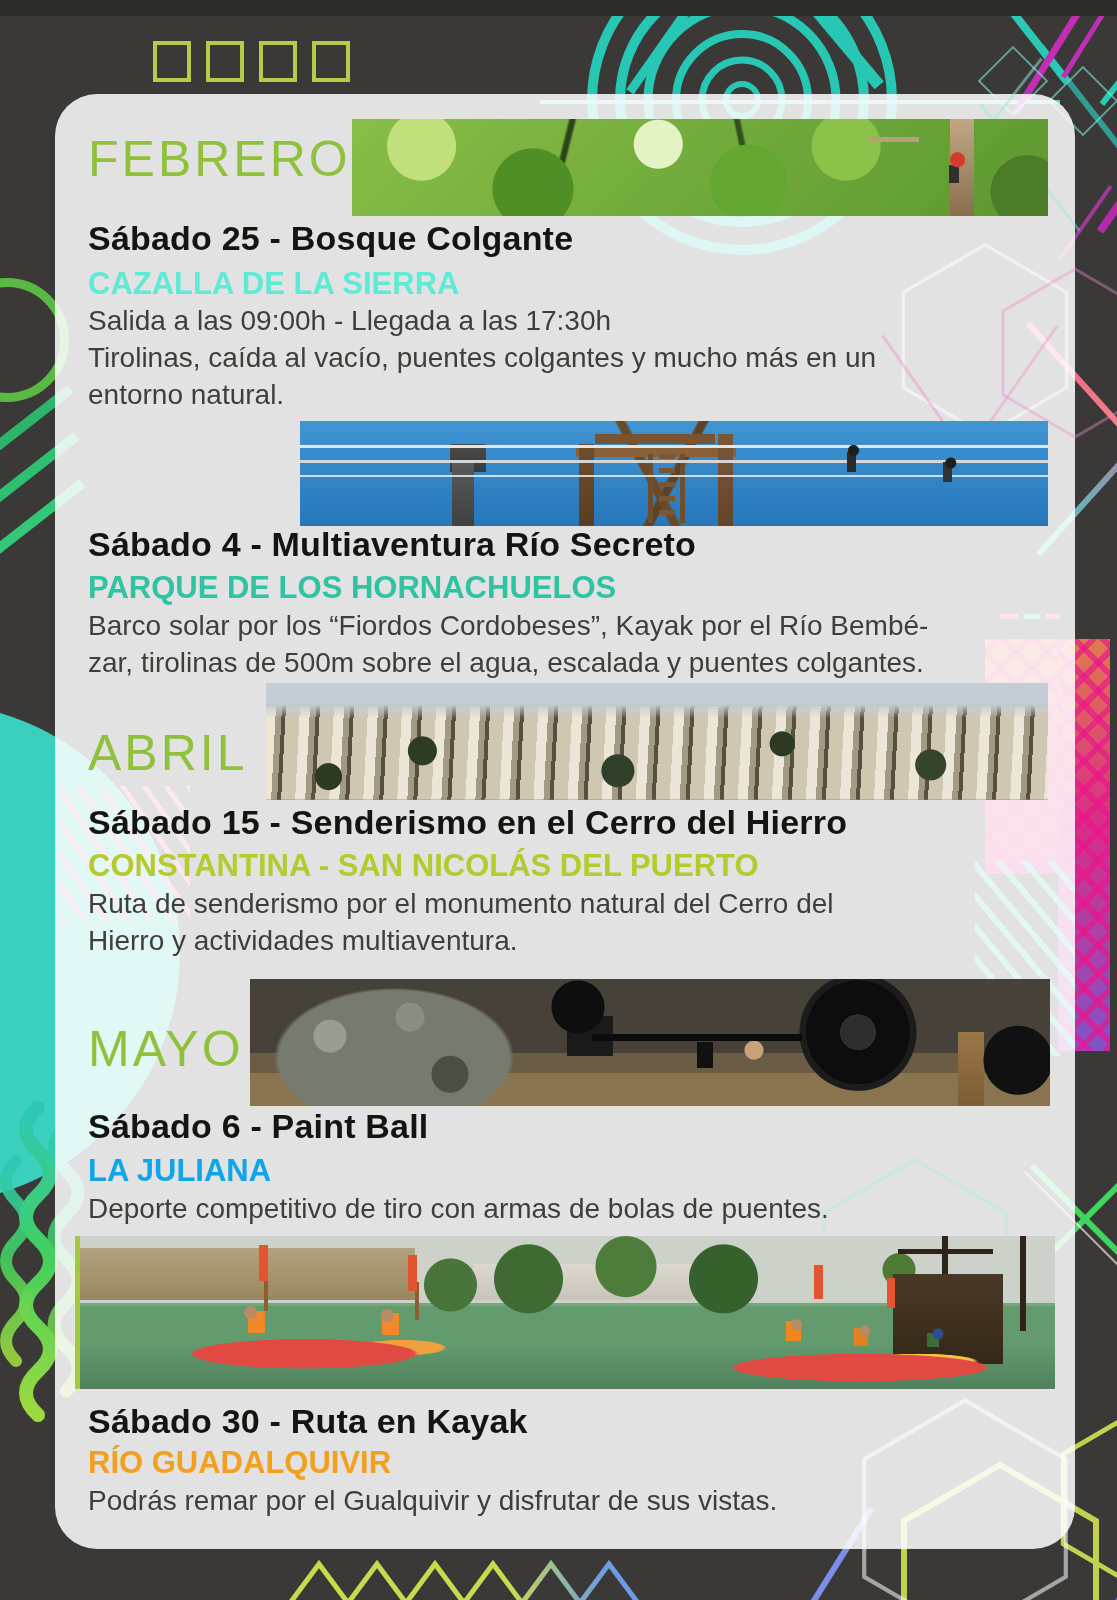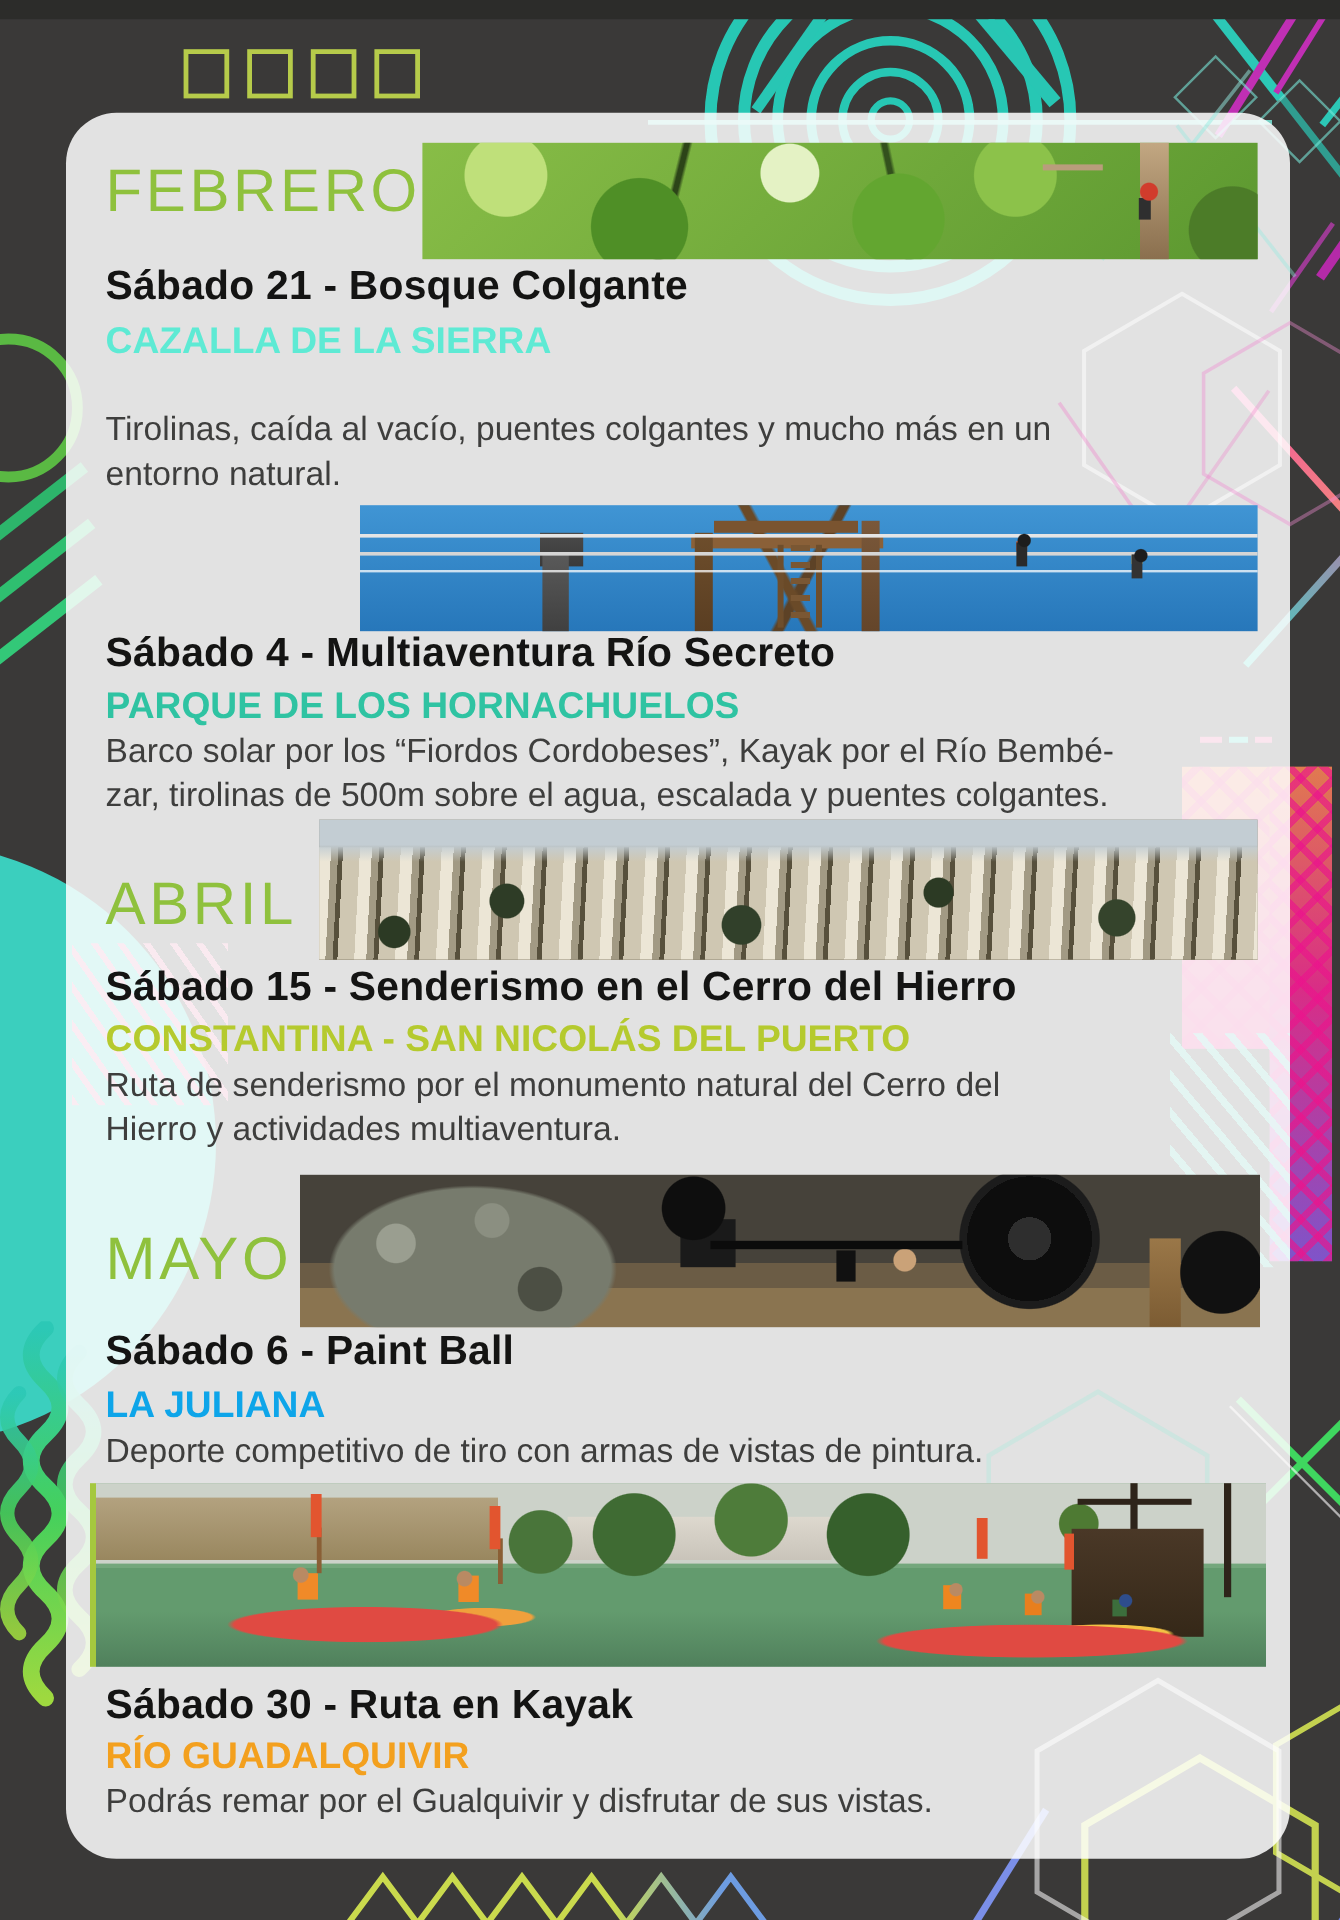--- a/index.html
+++ b/index.html
@@ -247,42 +247,43 @@
   <svg class="abs z6" style="left:820px;top:1140px" width="190" height="220" viewBox="0 0 100 116">
     <polygon points="50,2 98,30 98,86 50,114 2,86 2,30" fill="none" stroke="rgba(170,235,220,.35)" stroke-width="2"></polygon>
   </svg>
   <div class="line z6" style="left:840px;top:400px;width:200px;border-top:3px solid rgba(240,120,200,.35);transform:rotate(55deg)"></div>
   <div class="line z6" style="left:900px;top:390px;width:200px;border-top:3px solid rgba(240,120,200,.3);transform:rotate(-55deg)"></div>
   <div class="line z6" style="left:880px;top:120px;width:200px;border-top:3px solid rgba(150,235,225,.5);transform:rotate(-52deg)"></div>
   <div class="line z6" style="left:950px;top:150px;width:160px;border-top:3px solid rgba(150,235,225,.4);transform:rotate(52deg)"></div>
 
   <div class="month" style="top:118px">FEBRERO</div>
   <div class="photo ph-feb"></div>
-  <div class="etitle" style="top:205px">Sábado 21 - Bosque Colgante</div>
+  <div class="etitle" style="top:205px">Sábado 25 - Bosque Colgante</div>
   <div class="eloc c-pink" style="top:252px">CAZALLA DE LA SIERRA</div>
+  <div class="ebody" style="top:286px">Salida a las 09:00h - Llegada a las 17:30h</div>
   <div class="ebody" style="top:323px">Tirolinas, caída al vacío, puentes colgantes y mucho más en un
 entorno natural.</div>
 
   <div class="photo ph-mar"></div>
   <div class="etitle" style="top:511px">Sábado 4 - Multiaventura Río Secreto</div>
   <div class="eloc c-teal" style="top:556px">PARQUE DE LOS HORNACHUELOS</div>
   <div class="ebody" style="top:591px">Barco solar por los “Fiordos Cordobeses”, Kayak por el Río Bembé-
 zar, tirolinas de 500m sobre el agua, escalada y puentes colgantes.</div>
 
   <div class="month" style="top:712px">ABRIL</div>
   <div class="photo ph-abr"></div>
   <div class="etitle" style="top:789px">Sábado 15 - Senderismo en el Cerro del Hierro</div>
   <div class="eloc c-lime" style="top:834px">CONSTANTINA - SAN NICOLÁS DEL PUERTO</div>
   <div class="ebody" style="top:869px">Ruta de senderismo por el monumento natural del Cerro del
 Hierro y actividades multiaventura.</div>
 
   <div class="month" style="top:1008px">MAYO</div>
   <div class="photo ph-may"></div>
   <div class="etitle" style="top:1093px">Sábado 6 - Paint Ball</div>
   <div class="eloc c-coral" style="top:1139px">LA JULIANA</div>
-  <div class="ebody" style="top:1174px">Deporte competitivo de tiro con armas de vistas de pintura.</div>
+  <div class="ebody" style="top:1174px">Deporte competitivo de tiro con armas de bolas de puentes.</div>
 
   <div class="photo ph-kay"></div>
   <div class="etitle" style="top:1388px">Sábado 30 - Ruta en Kayak</div>
   <div class="eloc c-orange" style="top:1431px">RÍO GUADALQUIVIR</div>
   <div class="ebody" style="top:1466px">Podrás remar por el Gualquivir  y disfrutar de sus vistas.</div>
 
 </div>
 
 </body></html>

